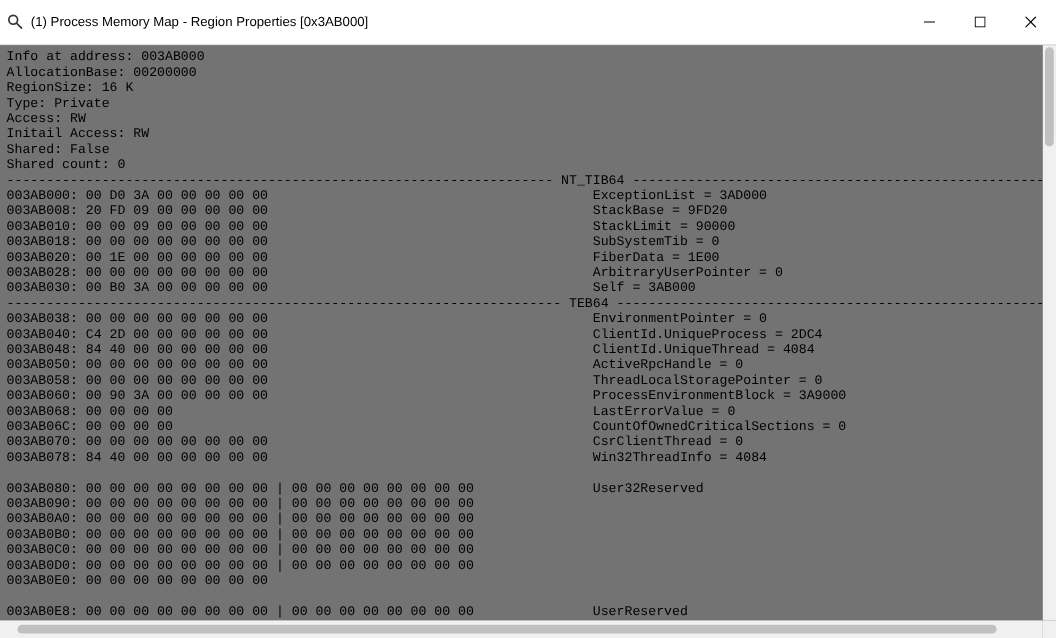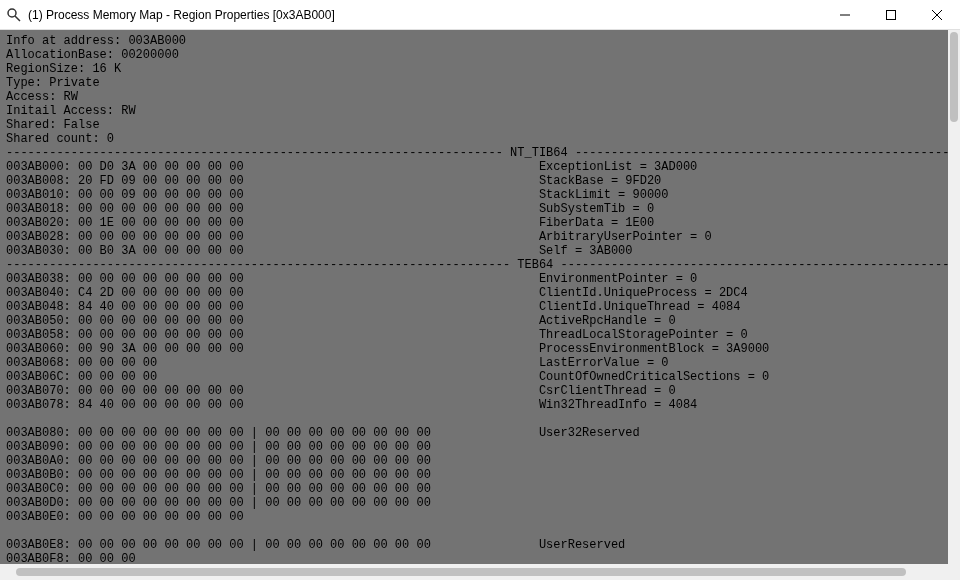--- a/index.html
+++ b/index.html
@@ -6,21 +6,21 @@
     body {
       font-family: 'Segoe UI', Tahoma, sans-serif;
       background: #f0f0f0;
       width: 960px;
       height: 580px;
       overflow: hidden;
       display: flex;
       flex-direction: column;
     }
     .titlebar {
-      height: 30px;
+      height: 41px;
       background: #ffffff;
       border-bottom: 1px solid #e0e0e0;
       display: flex;
       align-items: center;
       padding: 0 0 0 6px;
     }
     .titlebar-icon {
       width: 16px;
       height: 16px;
       margin-right: 6px;

